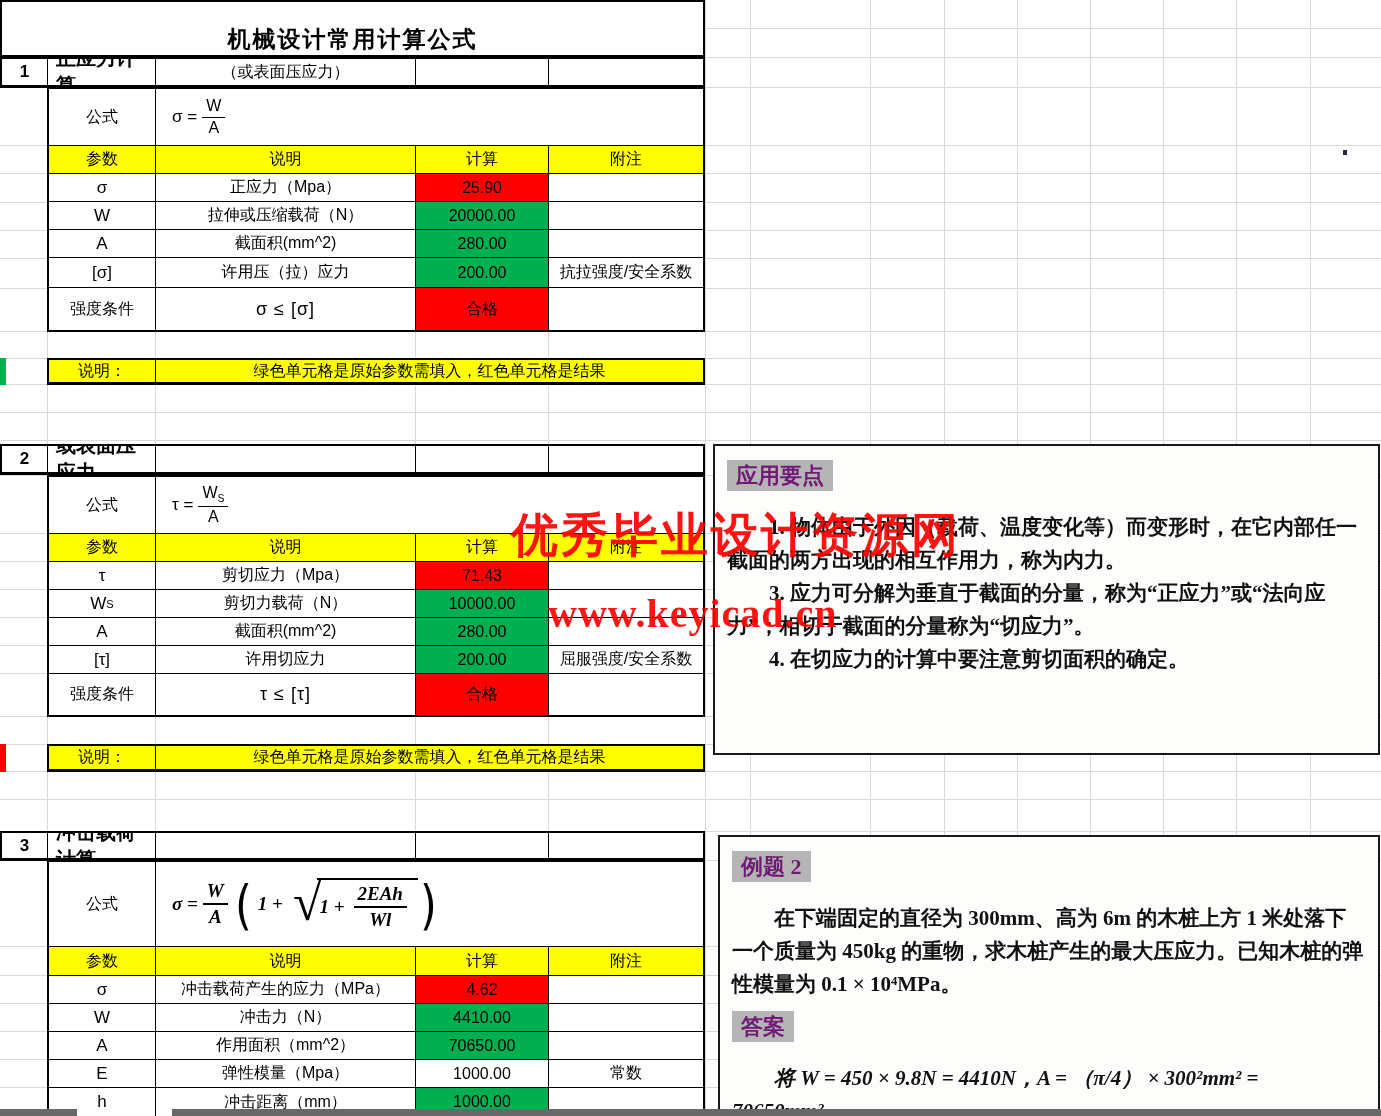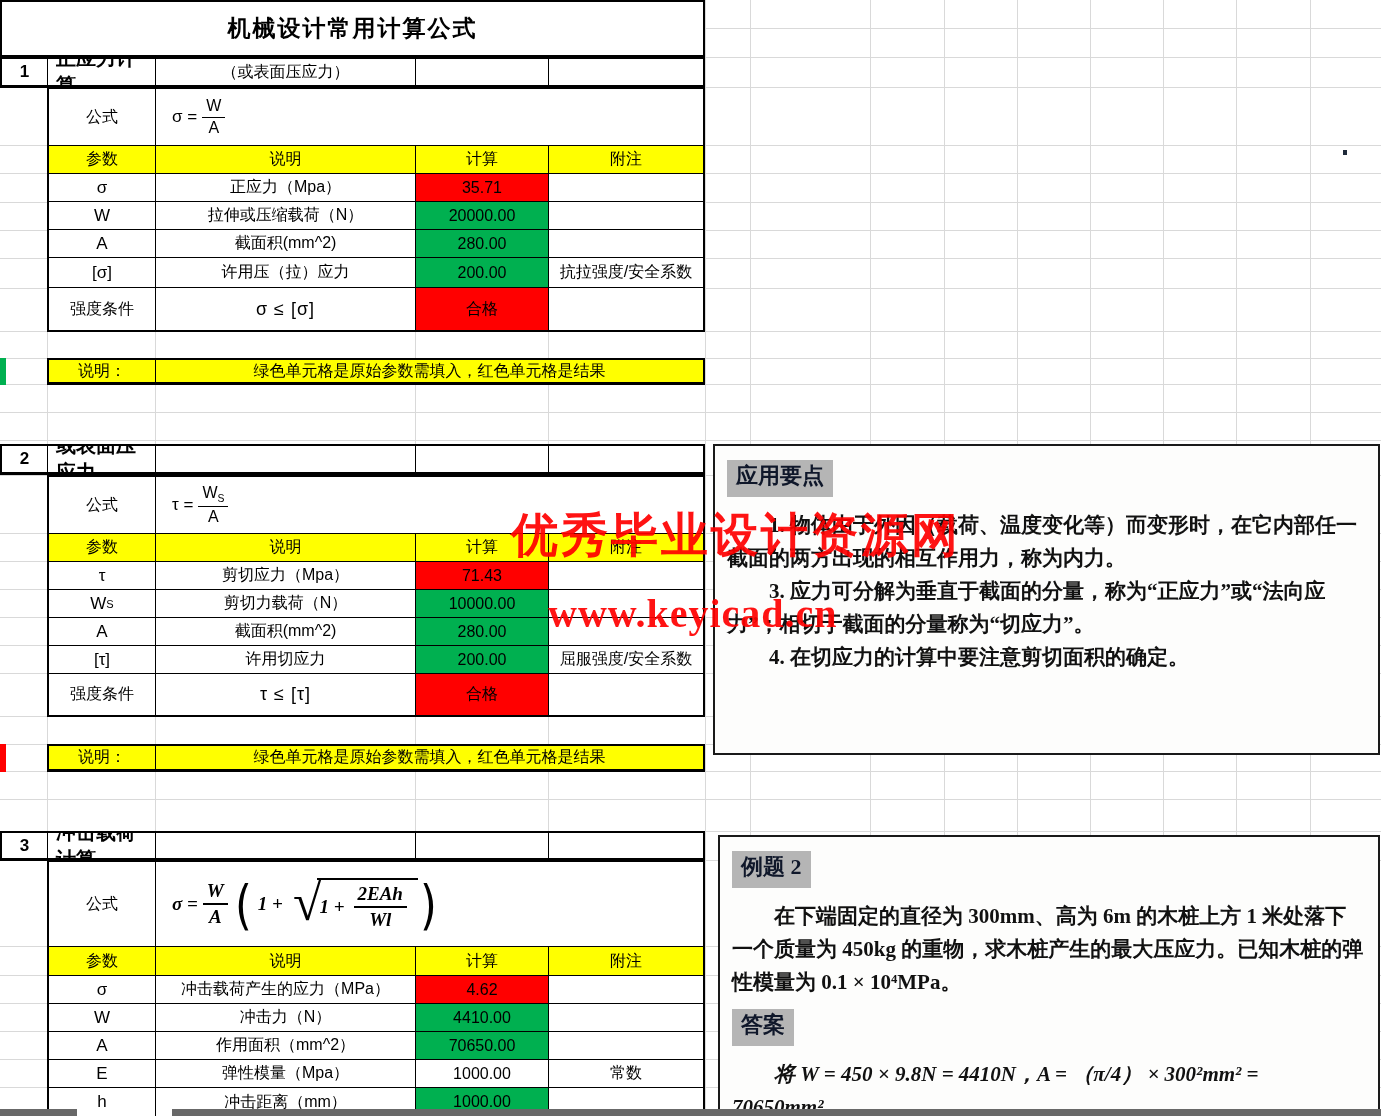--- a/index.html
+++ b/index.html
@@ -12,21 +12,21 @@
   
   .box{position:absolute;background:#fff;border:2px solid #000;box-sizing:border-box;z-index:2;}
   .cell{box-sizing:border-box;border-right:1px solid #000;border-bottom:1px solid #000;
         display:flex;align-items:center;justify-content:center;font-size:16px;overflow:hidden;}
   .cell.last{border-right:none;}
   .cell.bottomless{border-bottom:none;}
   .yellow{background:var(--yellow);}
   .greenbg{background:var(--green);}
   .redbg{background:var(--red);}
   
-  #title-box{left:0;top:0;width:705px;height:57px;display:flex;align-items:center;justify-content:center;}
+  #title-box{left:0;top:0;width:705px;height:57px;display:flex;align-items:flex-end;justify-content:center;}
   #title-box .t{font-size:23px;font-weight:bold;letter-spacing:2px;}
   
   .sec-hdr{display:grid;grid-template-columns:46px 108px 260px 133px auto;}
   .sec-hdr .num{font-weight:bold;font-size:17px;}
   .sec-hdr .name{font-weight:bold;font-size:20px;justify-content:flex-start;padding-left:8px;}
   
   .sec-body{display:grid;grid-template-columns:107px 260px 133px auto;}
   .fcell{grid-column:2/5;justify-content:flex-start;padding-left:16px;}
   
   .frac{display:inline-flex;flex-direction:column;align-items:center;margin:0 5px;vertical-align:middle;}
@@ -42,22 +42,22 @@
   .sqrt{display:inline-flex;align-items:flex-start;margin-left:6px;}
   .sqrt-sym{font-size:52px;font-style:normal;line-height:.95;font-weight:normal;}
   .sqrt-body{border-top:2.5px solid #000;display:inline-flex;align-items:center;padding:3px 6px 0 2px;margin-left:-4px;}
   
   .note-row{display:grid;grid-template-columns:107px auto;}
   .note-row .cell{background:var(--yellow);}
   .note-row .txt{font-size:16px;}
   
   .panel{position:absolute;background:#fdfdfc;border:2px solid #1a1a1a;box-sizing:border-box;z-index:2;
          font-family:"Liberation Serif",serif;color:#111;padding:14px 14px 6px 12px;}
-  .chip{display:inline-block;background:#b5b5b5;color:#0f172a;font-weight:bold;font-size:22px;
-        padding:1px 9px 6px;margin-bottom:12px;}
+  .chip{display:inline-block;background:#b5b5b5;color:#701a75;font-weight:bold;font-size:22px;
+        padding:1px 9px 0;margin-bottom:20px;}
   .panel p{margin:0;font-size:21px;font-weight:bold;line-height:33px;text-indent:2em;}
   .panel p.noindent{text-indent:0;}
   .panel .math{font-style:italic;}
   
   .wm{position:absolute;color:var(--wm);z-index:6;font-family:"Liberation Serif",serif;white-space:nowrap;opacity:.92;}
   #wm1{left:511px;top:504px;font-size:47px;font-weight:bold;letter-spacing:3px;}
   #wm2{left:548px;top:590px;font-size:40px;font-weight:bold;letter-spacing:1px;}
   
   .sliver{position:absolute;width:6px;z-index:3;}
   .scrollstrip{position:absolute;height:7px;background:#686868;z-index:7;}
@@ -140,21 +140,21 @@
         <span class="den">A</span>
       </span>
     </div>
     <div class="cell yellow">参数</div>
     <div class="cell yellow">说明</div>
     <div class="cell yellow">计算</div>
     <div class="cell yellow last">附注</div>
 
     <div class="cell param">σ</div>
     <div class="cell">正应力（Mpa）</div>
-    <div class="cell redbg valcell">35.71</div>
+    <div class="cell redbg valcell">25.90</div>
     <div class="cell last"></div>
 
     <div class="cell param">W</div>
     <div class="cell">拉伸或压缩载荷（N）</div>
     <div class="cell greenbg valcell">20000.00</div>
     <div class="cell last"></div>
 
     <div class="cell param">A</div>
     <div class="cell">截面积(mm^2)</div>
     <div class="cell greenbg valcell">280.00</div>

